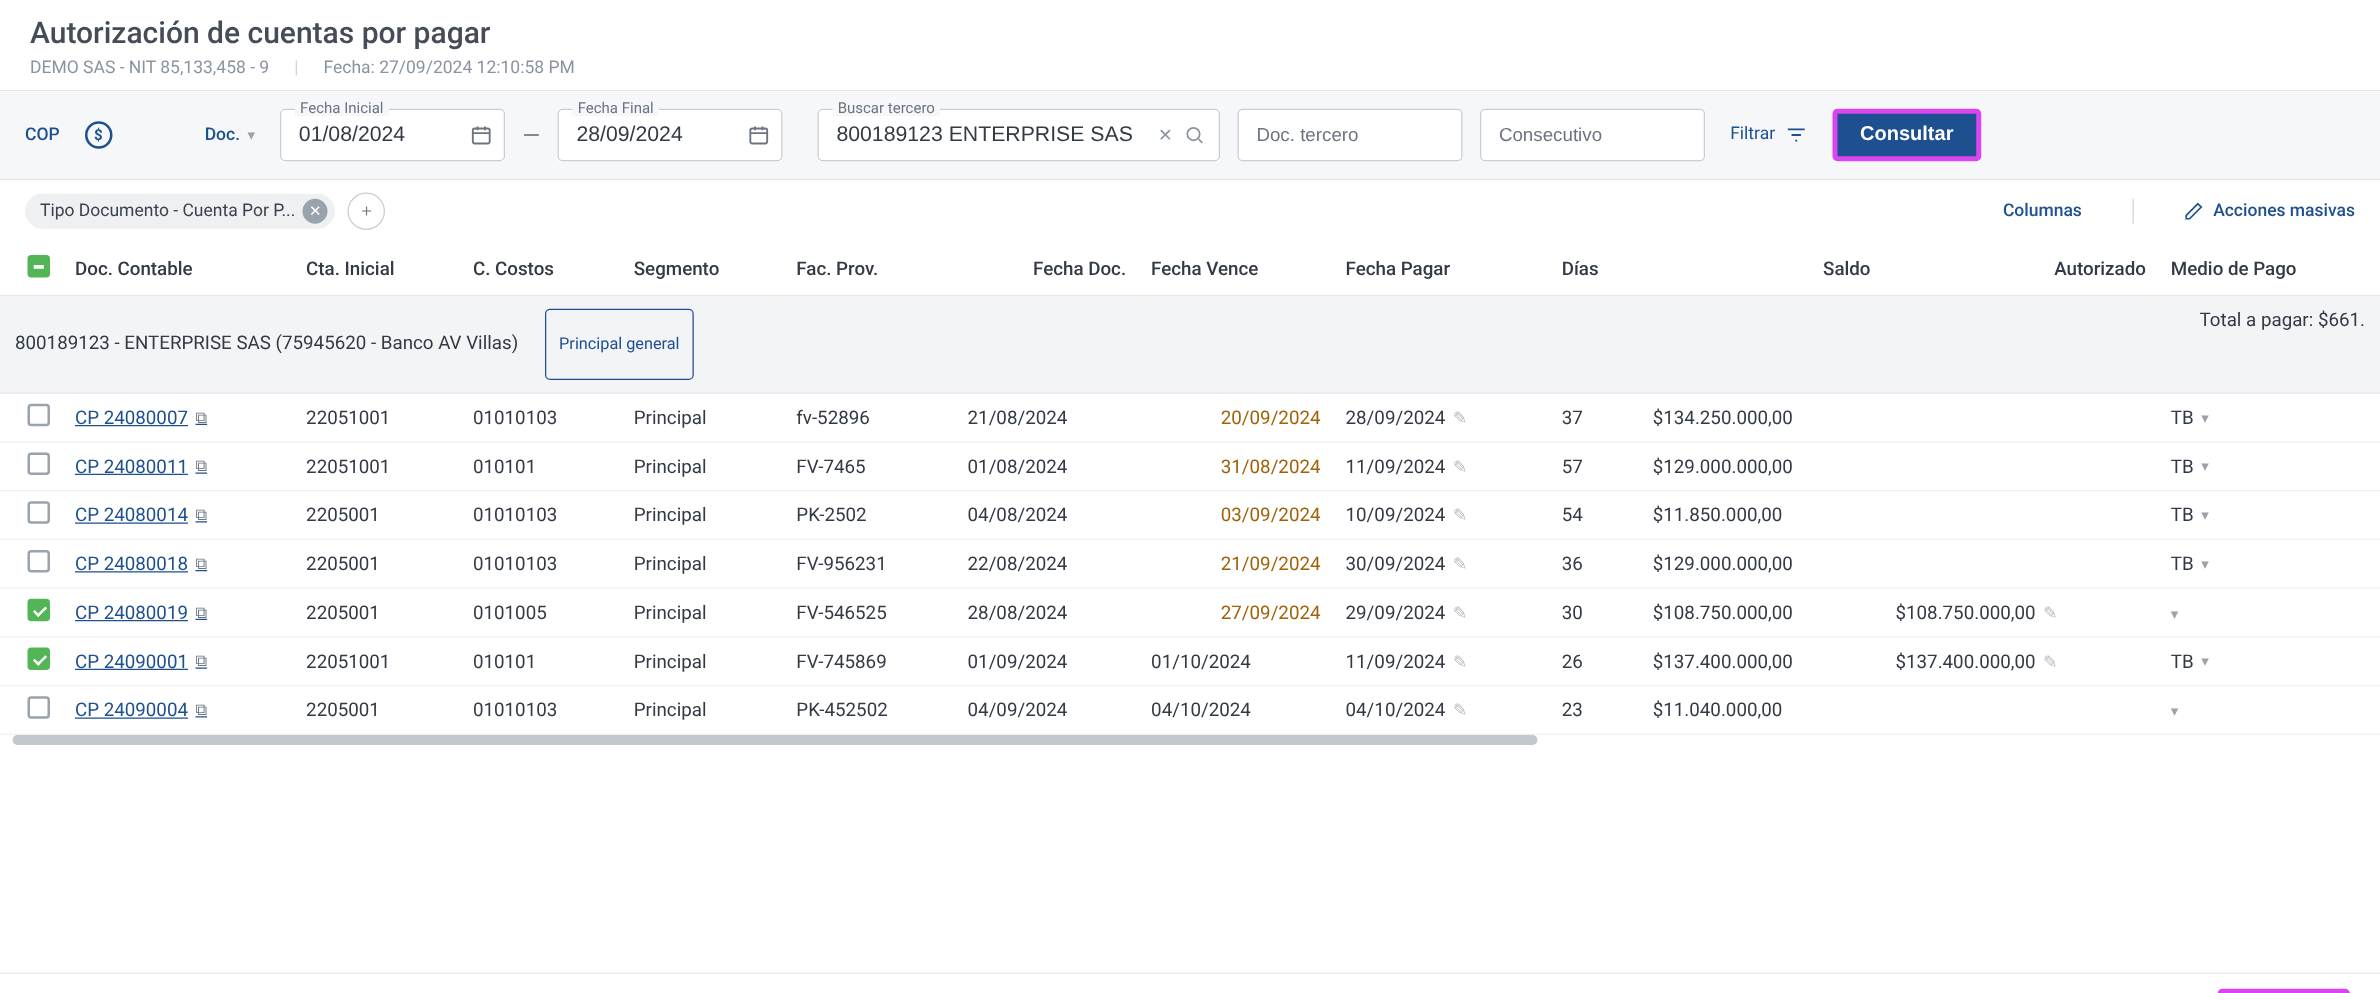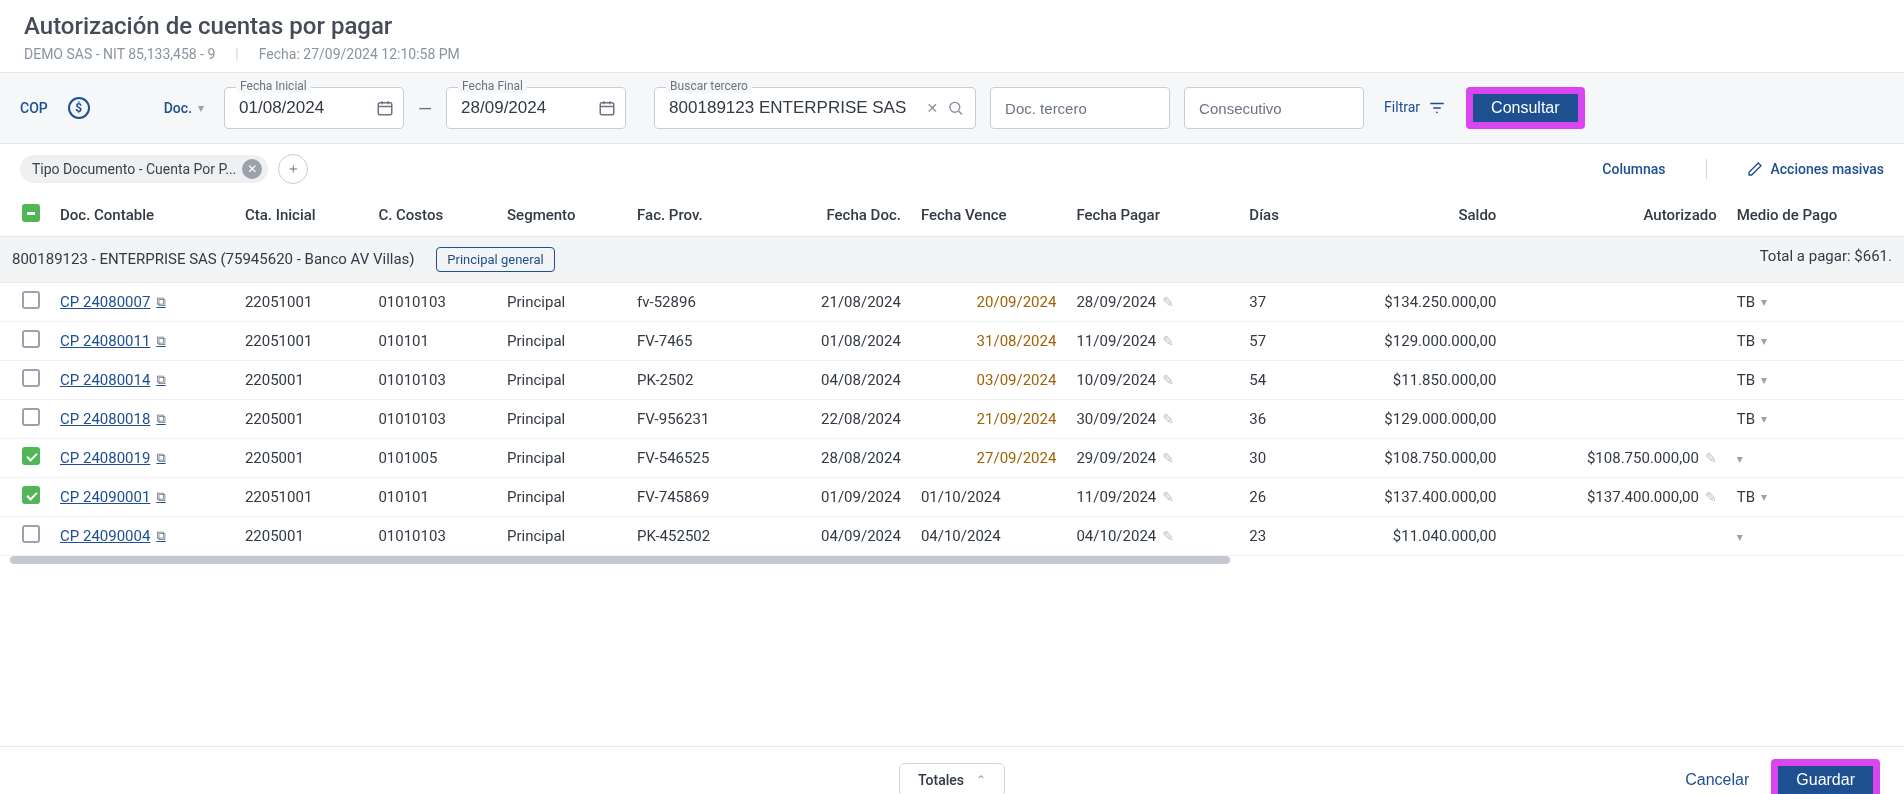--- a/index.html
+++ b/index.html
@@ -35,22 +35,22 @@
   .date-input { width:180px; }
   .dash { color:#6b7480; font-size:18px; }
   .cal-icon { position:absolute; right:10px; top:50%; transform:translateY(-50%); color:#6b7480; }
   .search-input { width:322px; padding-right:60px; }
   .clear-icon { position:absolute; right:38px; top:50%; transform:translateY(-50%); color:#8a949e; cursor:pointer;}
   .search-icon { position:absolute; right:12px; top:50%; transform:translateY(-50%); color:#8a949e; }
   .plain-input { width:180px; font-size:15px; color:#333; }
   .plain-input::placeholder { color:#6b7480; }
   .filtrar { color:#1d4f91; font-weight:400; display:flex; gap:8px; cursor:pointer; padding:0 6px;}
   .btn-primary {
-    background:#1d4f91; color:#fff; border:7px solid #d946ef; border-radius:4px;
-    height:42px; padding:0 18px; font-size:16px; font-weight:400; cursor:pointer;
+    background:#1d4f91; color:#fff; border:4px solid #d946ef; border-radius:4px;
+    height:42px; padding:0 18px; font-size:16px; font-weight:700; cursor:pointer;
   }
   .btn-secondary { color:#1d4f91; background:none; border:none; font-size:16px; font-weight:500; cursor:pointer; padding:0 14px; height:42px;}
   
   .chips-row { display:flex; align-items:center; justify-content:space-between; padding:10px 20px;text-align:center; }
   .chips { display:flex; align-items:center; gap:10px; }
   .chip {
     display:flex; align-items:center; gap:6px;
     background:#eef0f2; border-radius:16px; padding:4px 6px 4px 12px;
     font-size:14px; color:#3a424d; max-width:260px;
   }
@@ -74,27 +74,27 @@
   .checkbox.indeterminate { background:#52b556; border-color:#52b556; }
   .checkbox.indeterminate::after{ content:""; position:absolute; left:3px; right:3px; top:6px; height:2.5px; background:#fff; }
   .checkbox.checked { background:#52b556; border-color:#52b556; }
   .checkbox.checked::after{ content:""; position:absolute; left:3px; top:4px; width:8px; height:4px; border-left:2.5px solid #fff; border-bottom:2.5px solid #fff; transform:rotate(-45deg);}
   .group-row td {
     background:#f2f4f6; padding:10px 12px; font-size:15px; color:#333a44;
     border-bottom:1px solid #e5e7eb;
   }
   .group-badge {
     display:inline-block; border:1px solid #1d4f91; color:#1d4f91; border-radius:4px;
-    padding:4px 10px; font-size:13px; margin-left:18px;
+    padding:20px 10px; font-size:13px; margin-left:18px;
   }
   .group-total { float:right; color:#333a44; }
   tbody tr.data td {
     padding:8px 10px; border-bottom:1px solid #eef0f2; font-size:15px; white-space:nowrap;
   }
-  tbody tr.data td.right { text-align:right; }
+  tbody tr.data td.right { }
   .doc-link { color:#1d4f91; text-decoration:underline; cursor:pointer; display:inline-flex; align-items:center; gap:6px;}
   .ext-icon { color:#6b7480; font-size:13px; text-decoration:none;}
   .overdue { color:#a16207;text-align:right; }
   .edit-icon { color:#b8bec6; margin-left:6px; cursor:pointer; font-size:14px;}
   .medio { display:inline-flex; align-items:center; gap:6px; color:#333a44;}
   .chev { color:#9aa2ab; font-size:12px;}
   .h-scroll { height:10px; background:transparent; position:relative; }
   .h-scroll .thumb { position:absolute; left:10px; width:1220px; height:8px; background:#c3c8ce; border-radius:4px; top:0;}
   
   .footer {

